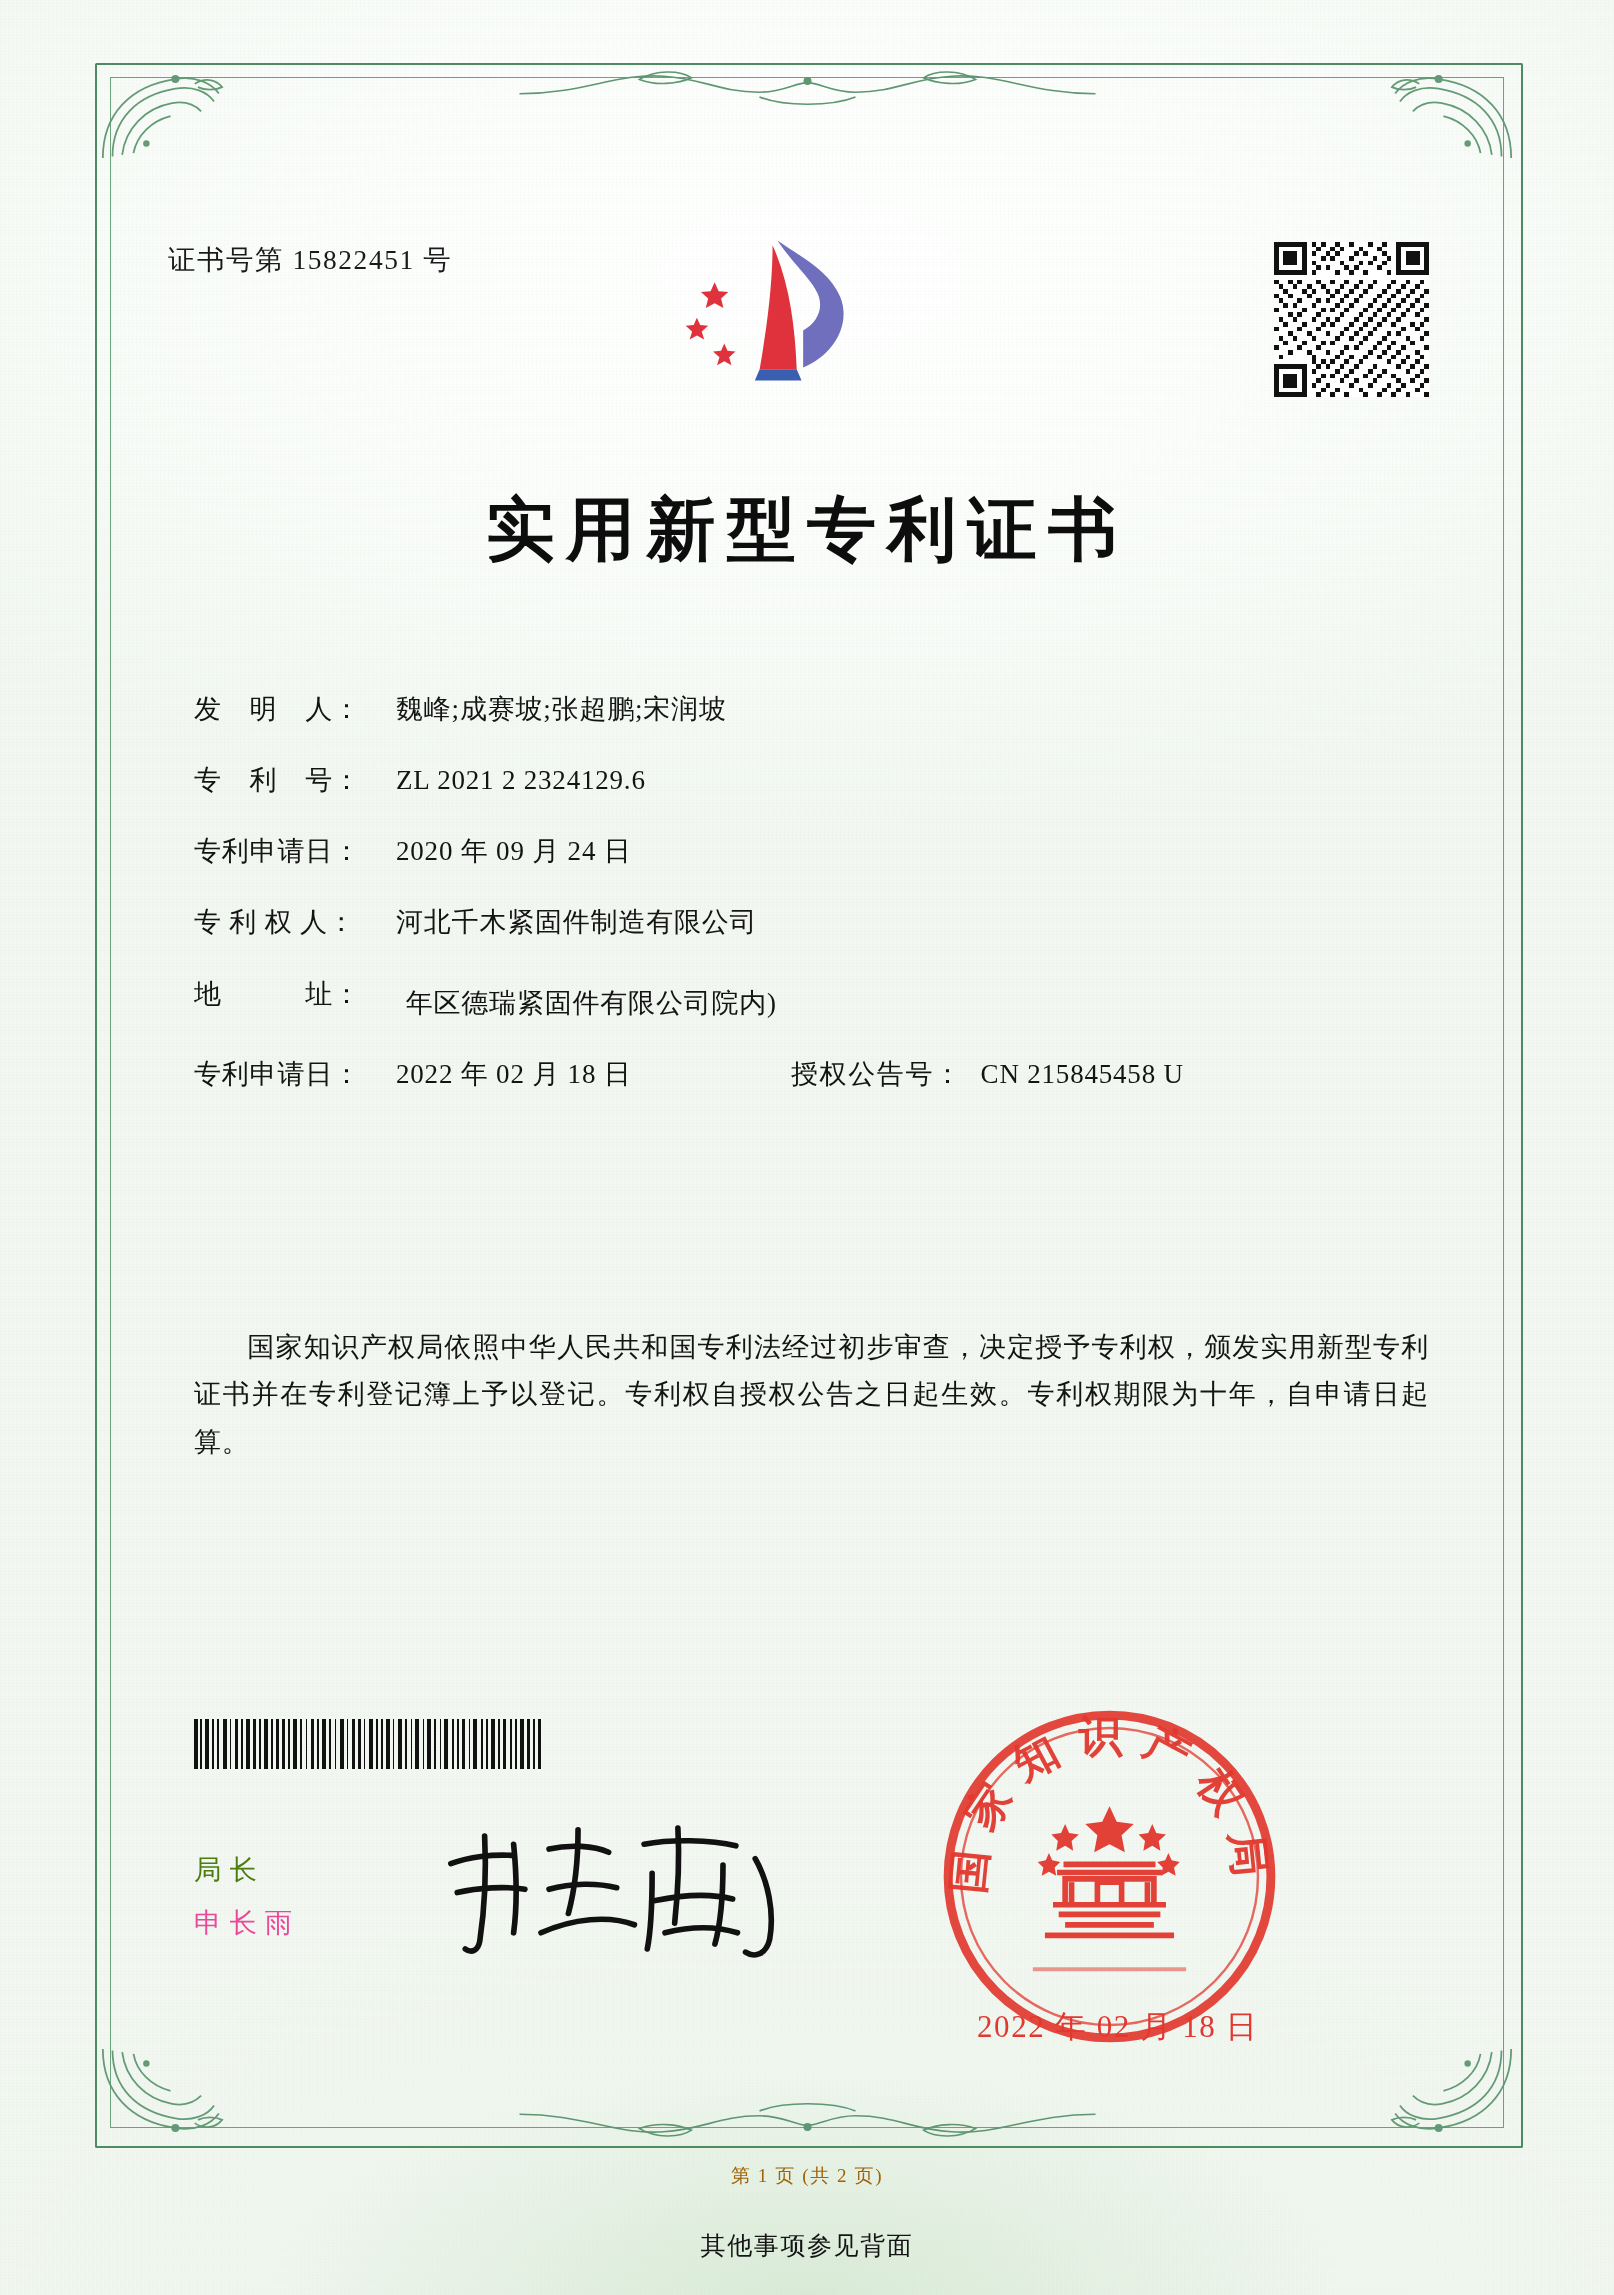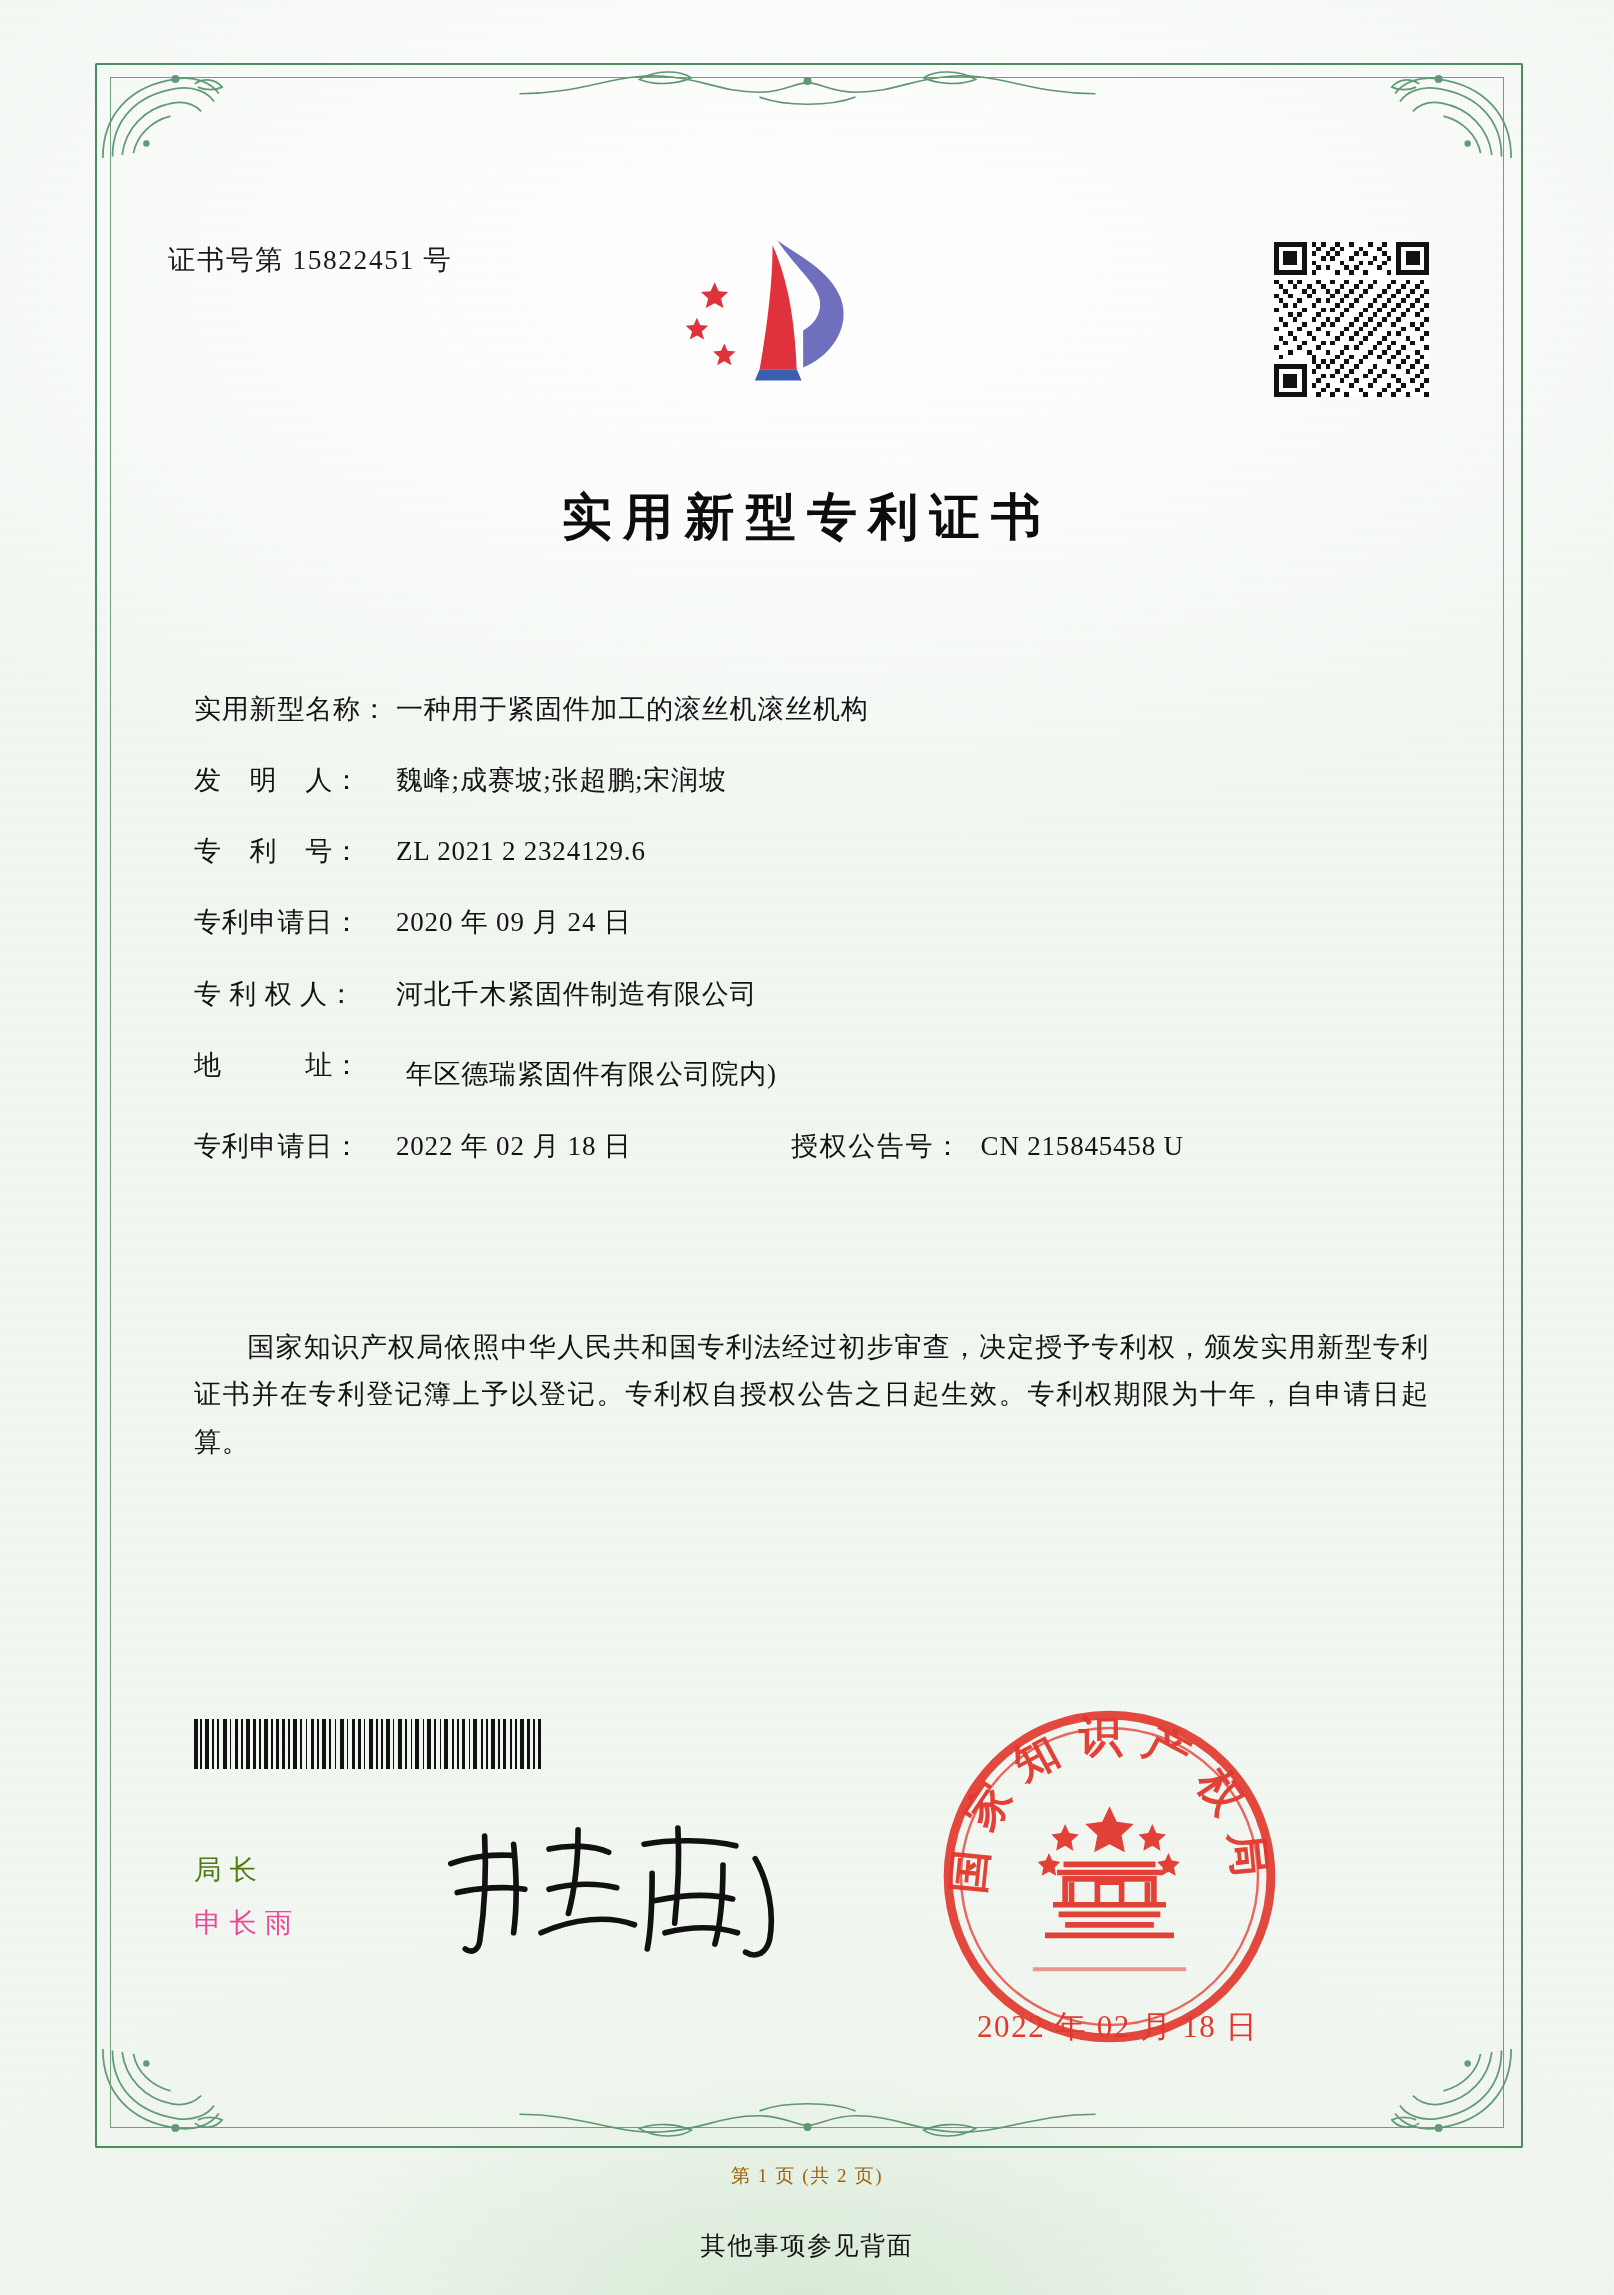--- a/index.html
+++ b/index.html
@@ -102,21 +102,21 @@
     left: 1274px; top: 242px;
     width: 155px; height: 155px;
   }
   .qr svg { display: block; }
 
   .title {
     position: absolute;
     left: 0; top: 484px;
     width: 1614px;
     text-align: center;
-    font-size: 50px;
+    font-size: 69px;
     font-weight: bold;
     letter-spacing: 11.3px;
     color: #0d0d0d;
     font-family: "DejaVu Serif", "Liberation Serif", serif;
   }
 
   
   .fields {
     position: absolute;
     left: 194px;
@@ -610,24 +610,20 @@
           <rect x="28" y="32" width="1" height="1"></rect>
           <rect x="32" y="32" width="1" height="1"></rect>
       </g>
     </svg>
   </div>
 
   <div class="title">实用新型专利证书</div>
 
   <div class="fields">
     <div class="field-row">
-      <div class="field-label">实用新型名称：</div>
-      <div class="field-value">一种用于紧固件加工的滚丝机滚丝机构</div>
-    </div>
-    <div class="field-row">
       <div class="field-label">发　明　人：</div>
       <div class="field-value">魏峰;成赛坡;张超鹏;宋润坡</div>
     </div>
     <div class="field-row">
       <div class="field-label">专　利　号：</div>
       <div class="field-value">ZL 2021 2 2324129.6</div>
     </div>
     <div class="field-row">
       <div class="field-label">专利申请日：</div>
       <div class="field-value">2020 年 09 月 24 日</div>

